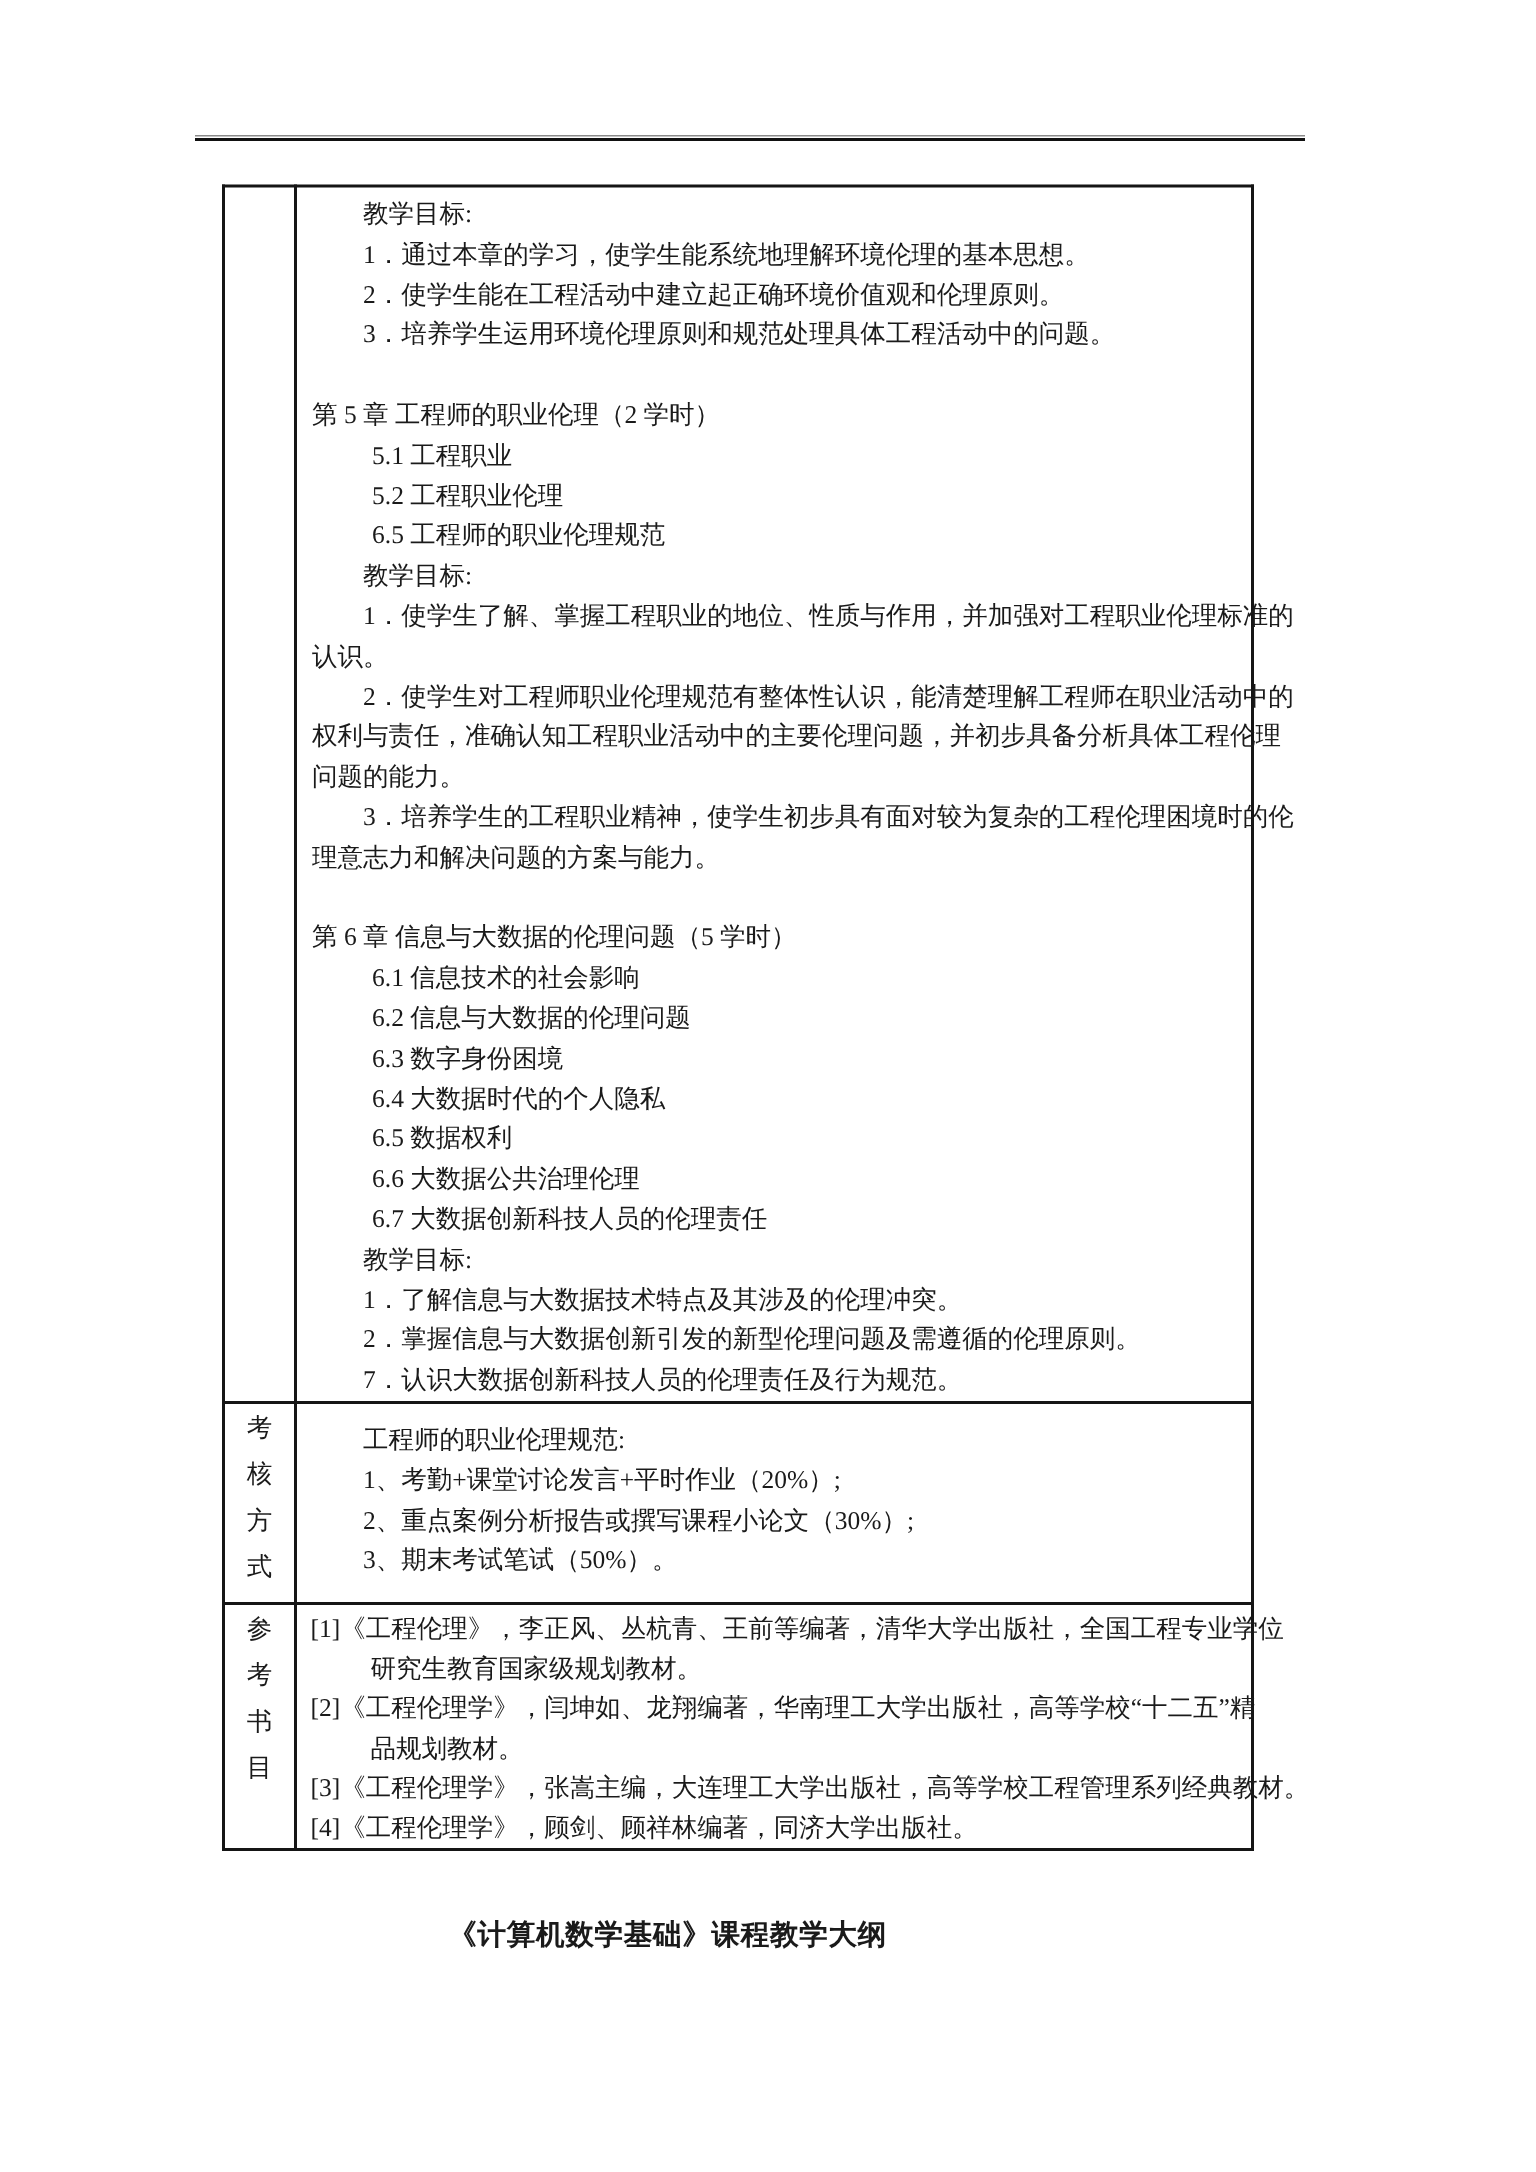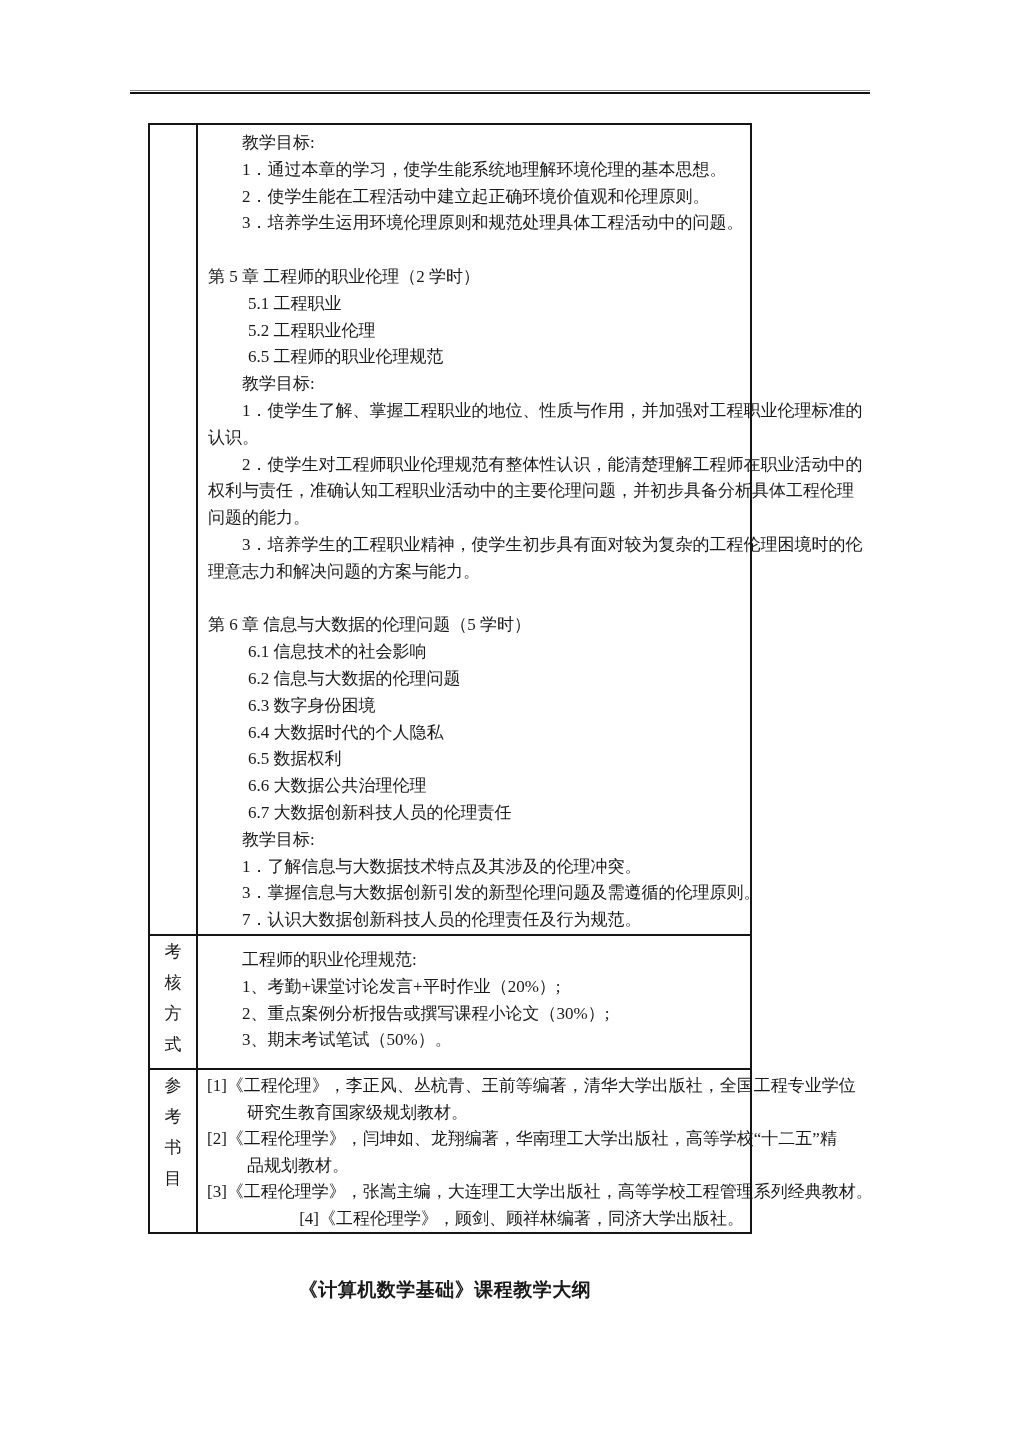--- a/index.html
+++ b/index.html
@@ -21,21 +21,21 @@
     height: 5px;
   }
   .header-rule .thin { height: 1px; background: #8a8a8a; }
   .header-rule .gap  { height: 1px; background: transparent; }
   .header-rule .thick{ height: 2px; background: #111111; }
 
   table.doc-table {
     position: absolute;
     left: 148px;
     top: 123px;
-    width: 604px;
+    width: 688px;
     border-collapse: collapse;
     table-layout: fixed;
     border-radius: 27px;
   }
   table.doc-table td {
     border: 2px solid #151515;
     vertical-align: top;
   }
   td.label-cell {
     width: 48px;
@@ -61,21 +61,21 @@
     line-height: 26.8px;
     white-space: nowrap;
     font-size: 17px;
   }
   .row-2 .ln { line-height: 26.6px; }
   .ln.blank { height: 26.8px; }
   .ln.ind  { padding-left: 34px; }
   .ln.sub  { padding-left: 40px; }
   .ln.h    { padding-left: 0; }
   .ln.flush{ padding-left: 0; }
-  .ln.ref  { padding-left: 0; text-align: right; }
+  .ln.ref  { padding-left: 0; }
   .ln.refc { padding-left: 40px; }
 
   .bottom-title {
     position: absolute;
     left: 0;
     top: 1277px;
     width: 890px;
     text-align: center;
     font-size: 19px;
     font-weight: bold;
@@ -118,21 +118,21 @@
             <div class="ln h">第 6 章 信息与大数据的伦理问题（5 学时）</div>
             <div class="ln sub">6.1 信息技术的社会影响</div>
             <div class="ln sub">6.2 信息与大数据的伦理问题</div>
             <div class="ln sub">6.3 数字身份困境</div>
             <div class="ln sub">6.4 大数据时代的个人隐私</div>
             <div class="ln sub">6.5 数据权利</div>
             <div class="ln sub">6.6 大数据公共治理伦理</div>
             <div class="ln sub">6.7 大数据创新科技人员的伦理责任</div>
             <div class="ln ind">教学目标:</div>
             <div class="ln ind">1．了解信息与大数据技术特点及其涉及的伦理冲突。</div>
-            <div class="ln ind">3．掌握信息与大数据创新引发的新型伦理问题及需遵循的伦理原则。</div>
+            <div class="ln ind">2．掌握信息与大数据创新引发的新型伦理问题及需遵循的伦理原则。</div>
             <div class="ln ind">7．认识大数据创新科技人员的伦理责任及行为规范。</div>
           </td>
         </tr>
         <tr class="row-1">
           <td class="label-cell">
             <div class="vchar">考</div>
             <div class="vchar">核</div>
             <div class="vchar">方</div>
             <div class="vchar">式</div>
           </td>

